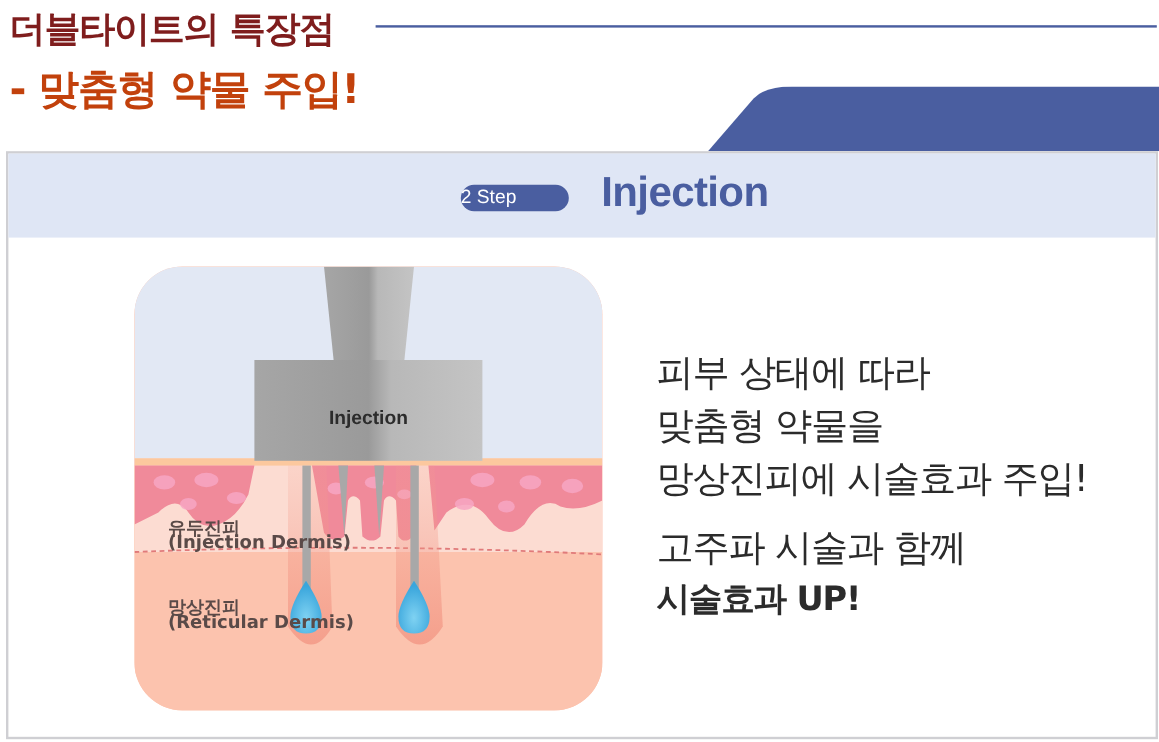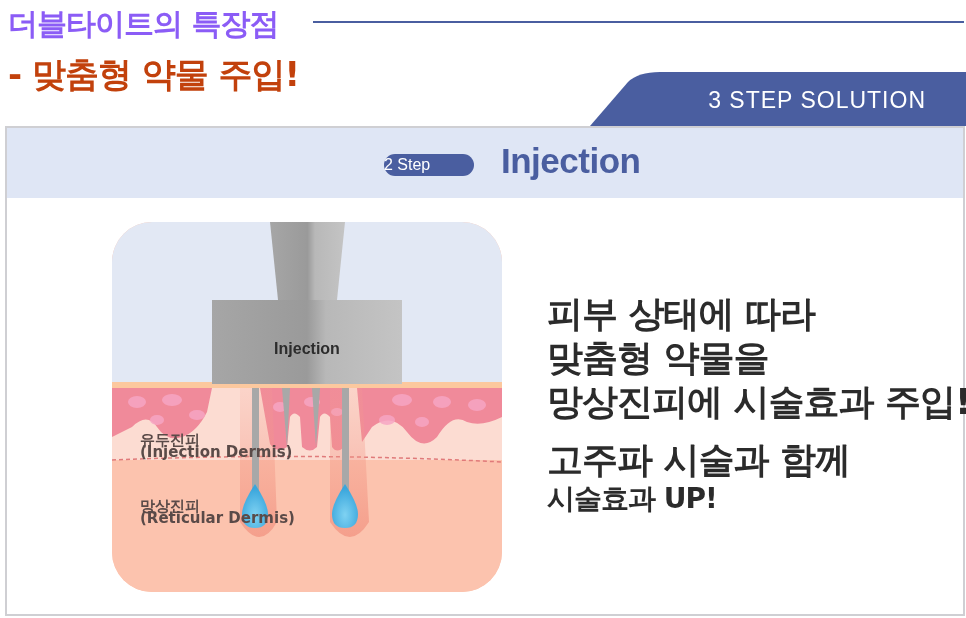--- a/index.html
+++ b/index.html
@@ -1,44 +1,43 @@
 <!DOCTYPE html>
 <html><head>
 <meta charset="utf-8">
 <style>
   html,body{margin:0;padding:0;background:#fff;}
   body{width:966px;height:618px;position:relative;overflow:hidden;font-family:"DejaVu Sans","Liberation Sans",sans-serif;}
-  .title{position:absolute;left:8px;top:4px;font-size:30px;font-weight:bold;color:#8b5cf6;letter-spacing:-1px;white-space:nowrap;}
+  .title{position:absolute;left:8px;top:4px;font-size:30px;font-weight:bold;color:#7f1d1d;letter-spacing:-1px;white-space:nowrap;}
   .title-rule{position:absolute;left:313px;top:21px;width:651px;height:2px;background:#4a5ea0;}
   .subtitle{position:absolute;left:8px;top:52px;font-size:34px;font-weight:bold;color:#c2410c;letter-spacing:-1px;white-space:nowrap;}
   .tab{position:absolute;left:590px;top:72px;width:376px;height:54px;}
   .tab svg{position:absolute;left:0;top:0;}
   .tab-label{position:absolute;right:40px;top:15px;color:#fff;font-family:"Liberation Sans",sans-serif;font-size:23px;letter-spacing:1px;}
   .panel{position:absolute;left:5px;top:126px;width:956px;height:486px;border:2px solid #cfcfd3;background:#fff;}
   .panel-head{position:absolute;left:0;top:0;right:0;height:70px;background:#dfe6f5;}
   .step-pill{position:absolute;left:377px;top:26px;width:90px;height:22px;border-radius:11px;background:#4a5ea0;color:#fff;font-family:"Liberation Sans",sans-serif;font-size:16px;text-align:left;line-height:22px;}
   .step-title{position:absolute;left:494px;top:13px;font-family:"Liberation Sans",sans-serif;font-weight:bold;font-size:35px;color:#4a5ea0;letter-spacing:-0.5px;}
   .illus{position:absolute;left:105px;top:94px;width:390px;height:370px;border-radius:40px;overflow:hidden;background:#fcc3ae;}
   .illus svg{position:absolute;left:0;top:0;}
   .lbl{position:absolute;font-size:15px;font-weight:bold;color:#5a4a48;line-height:12px;white-space:nowrap;}
-  .copy{position:absolute;left:547px;color:#2b2b2b;font-size:36px;letter-spacing:-1px;white-space:nowrap;font-weight:bold;}
+  .copy{position:absolute;left:547px;color:#2b2b2b;font-size:31px;letter-spacing:-1px;white-space:nowrap;}
   .copy.b{font-weight:bold;font-size:28px;text-align:right;}
 </style>
 </head>
 <body>
 
 <div class="title">더블타이트의 특장점</div>
 <div class="title-rule"></div>
 <div class="subtitle">- 맞춤형 약물 주입!</div>
 
 <div class="tab">
   <svg width="376" height="54">
     <path d="M0 54 L38 10 Q48 0 70 0 L376 0 L376 54 Z" fill="#4a5ea0"></path>
   </svg>
-  <span class="tab-label">3 STEP SOLUTION</span>
 </div>
 
 <div class="panel">
   <div class="panel-head">
     <div class="step-pill">2 Step</div>
     <div class="step-title">Injection</div>
   </div>
 
   <div class="illus">
     <svg width="390" height="370" viewBox="0 0 390 370">

